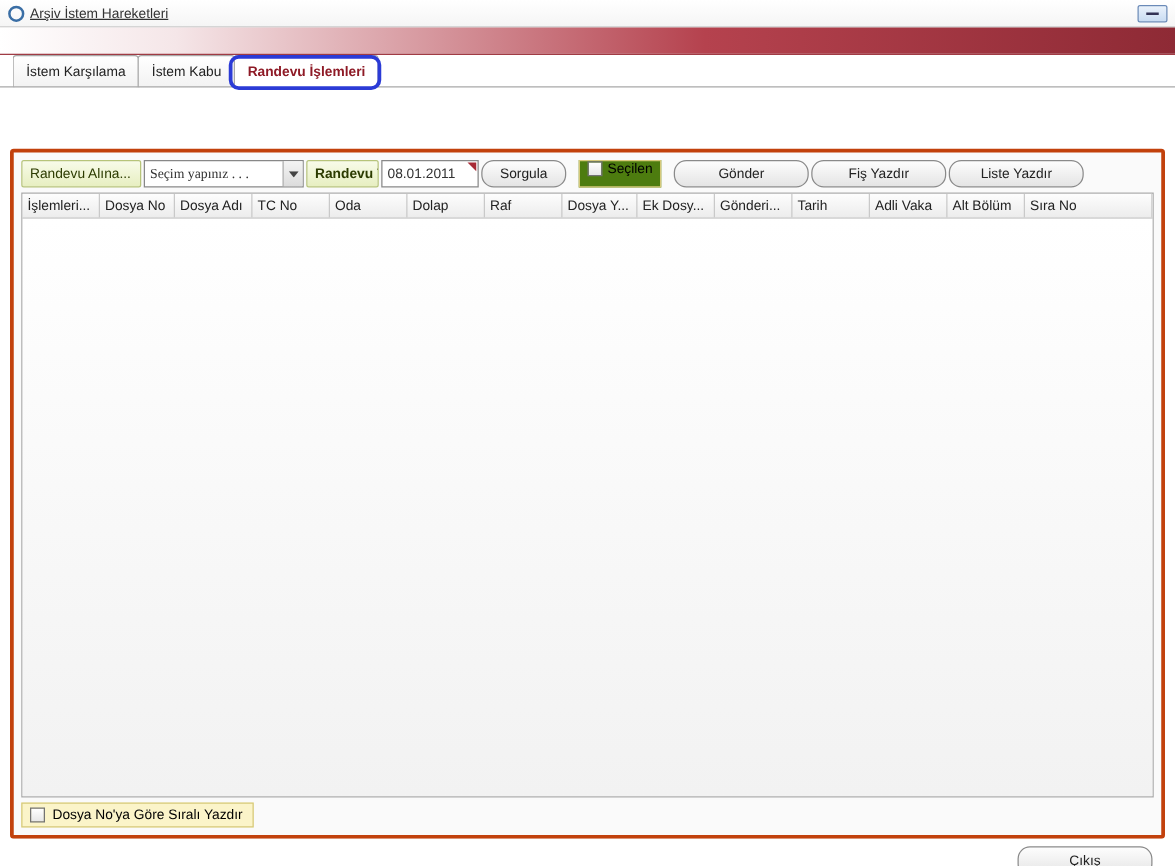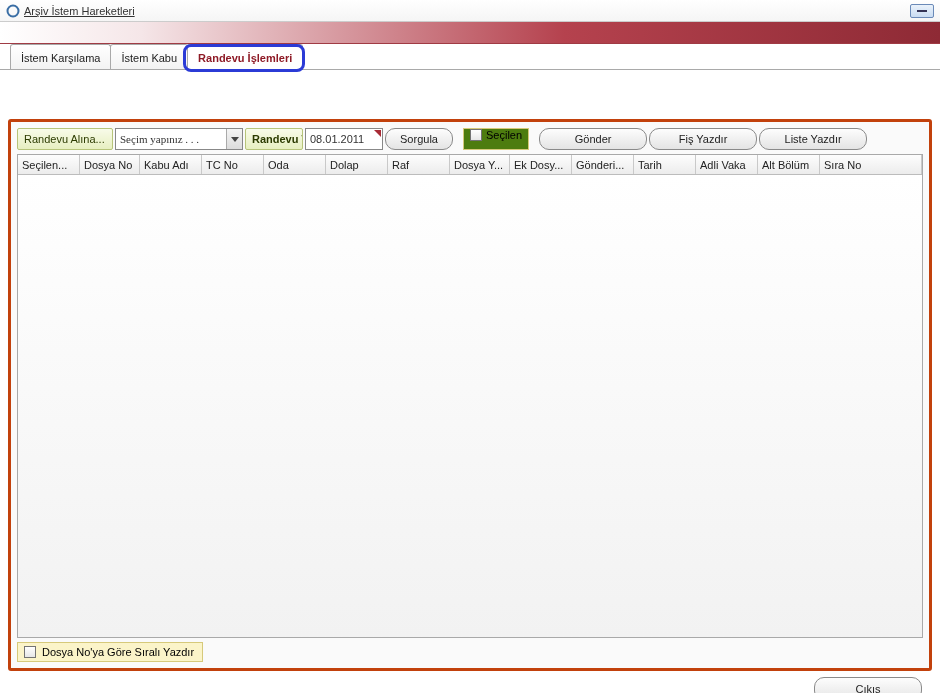--- a/index.html
+++ b/index.html
@@ -127,27 +127,27 @@
           <span>Fiş Yazdır</span>
         </div>
       <div class="btn rounded w-main">
           <span>Liste Yazdır</span>
         </div>
     </div>
 
     <div class="gridwrap">
       <div class="gridhead">
         <div class="gh" style="width:62px">
-            <span>Seçilen...</span>
+            <span>İşlemleri...</span>
           </div>
         <div class="gh" style="width:60px">
             <span>Dosya No</span>
           </div>
         <div class="gh" style="width:62px">
-            <span>Kabu Adı</span>
+            <span>Dosya Adı</span>
           </div>
         <div class="gh" style="width:62px">
             <span>TC No</span>
           </div>
         <div class="gh" style="width:62px">
             <span>Oda</span>
           </div>
         <div class="gh" style="width:62px">
             <span>Dolap</span>
           </div>

